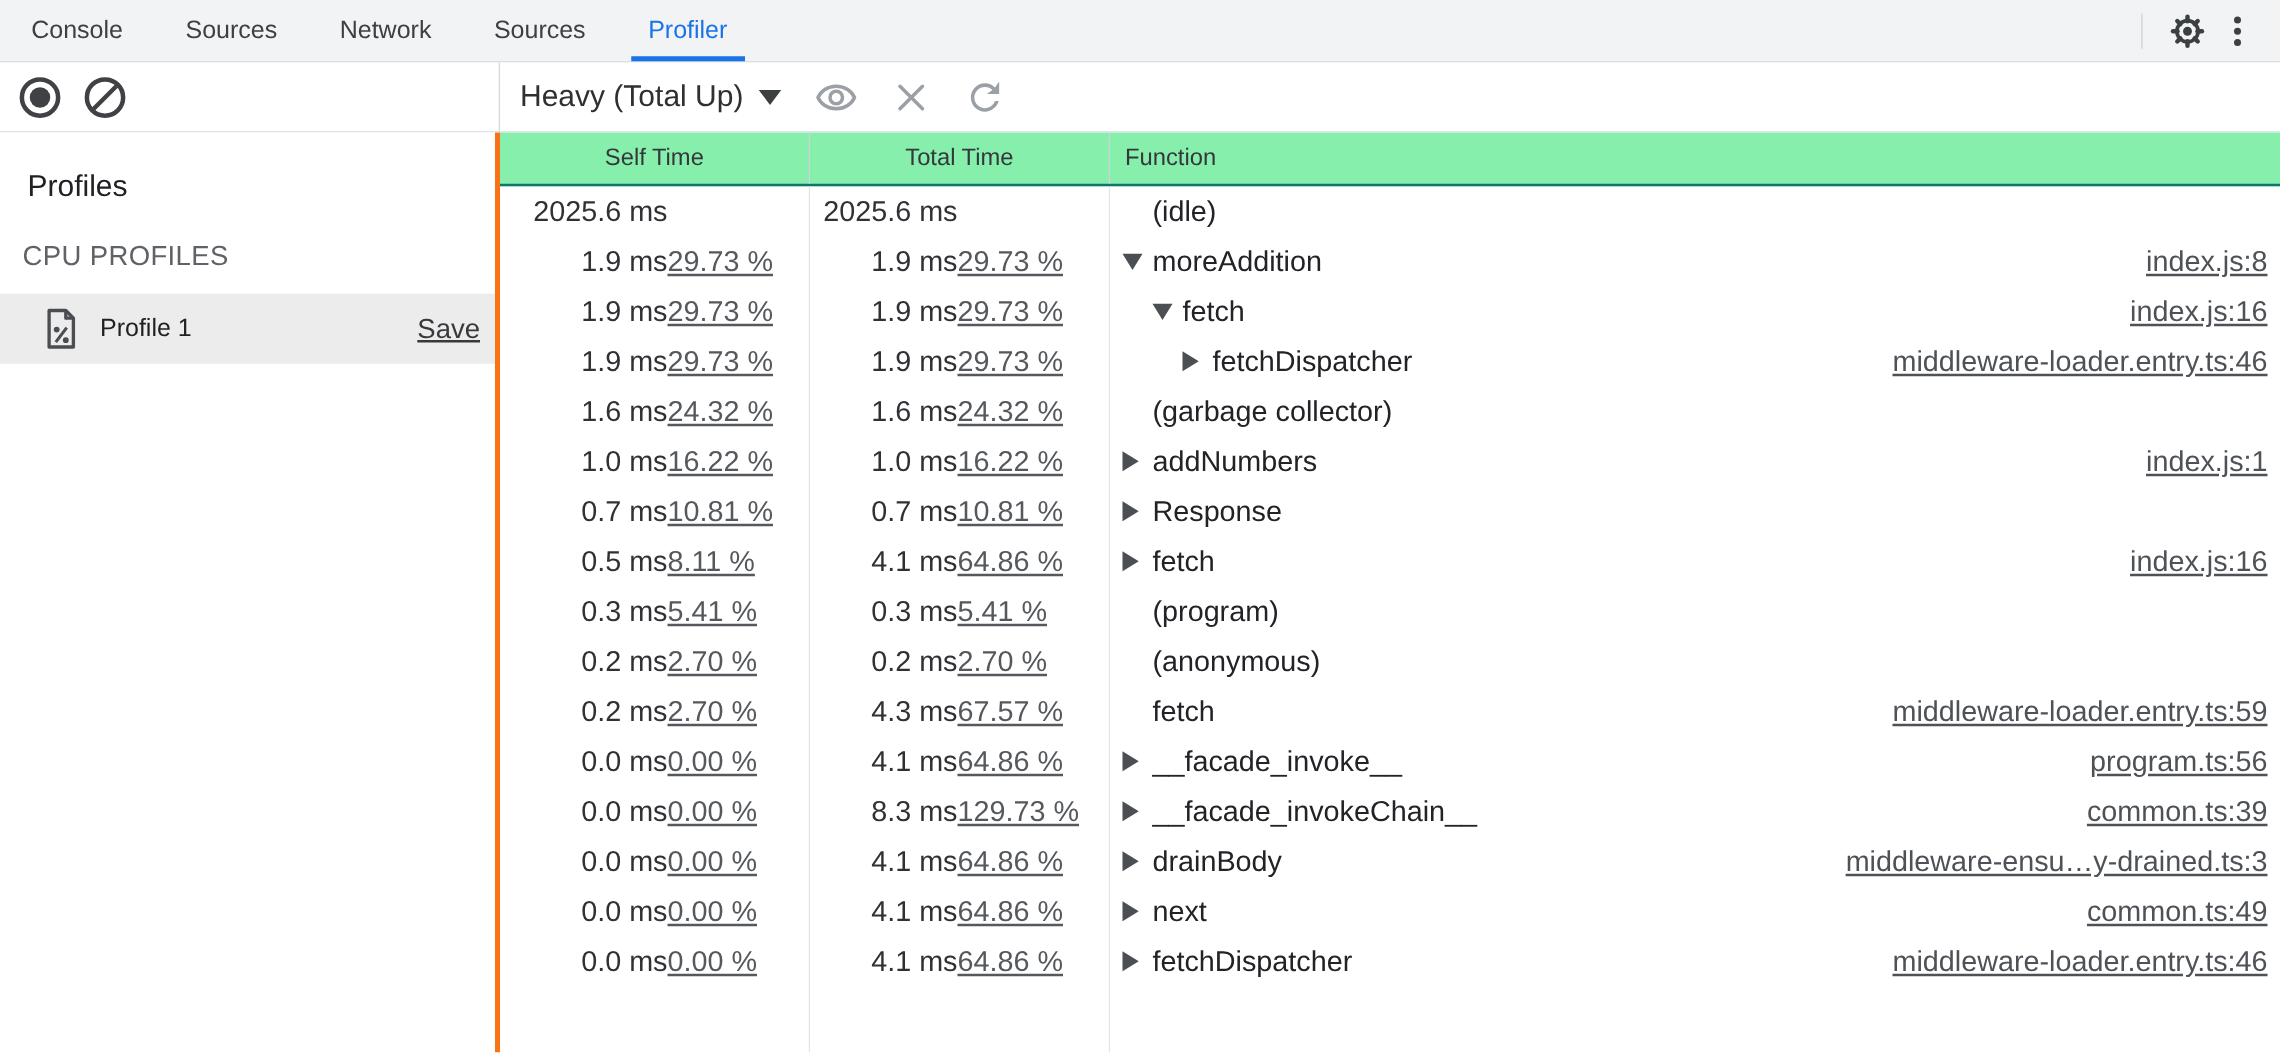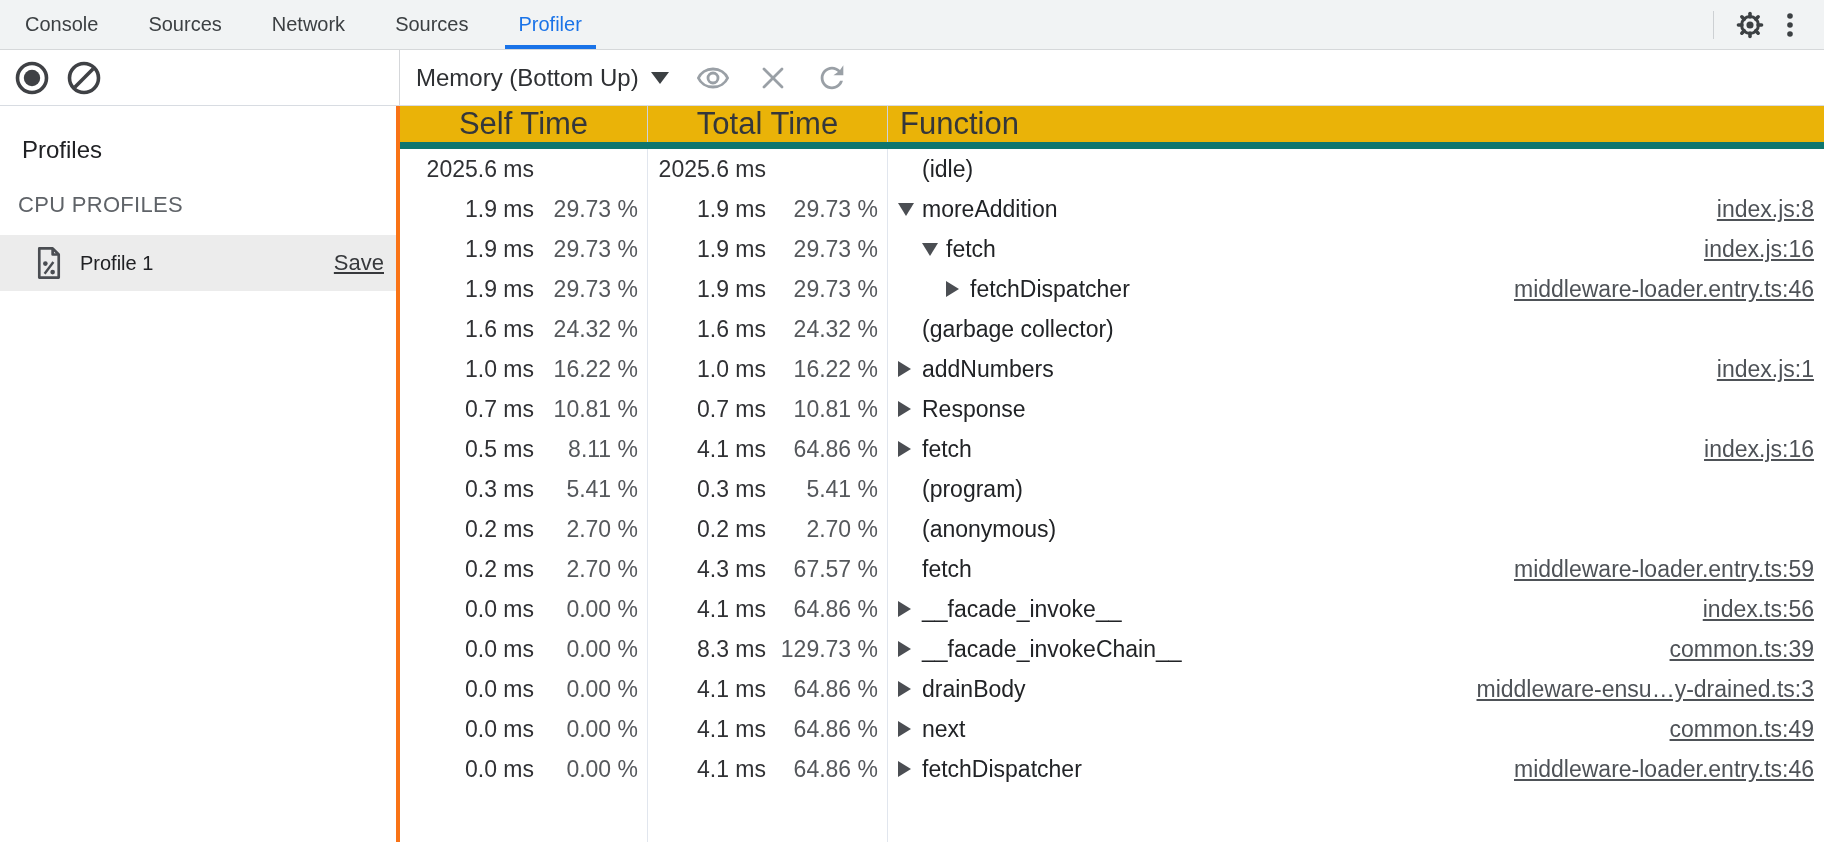--- a/index.html
+++ b/index.html
@@ -29,35 +29,35 @@
   .sidebar{width:400px;flex:none;border-right:4px solid #f97316;box-sizing:border-box;background:#fff;}
   .sidebar-title{padding:30px 0 0 22px;font-size:24px;color:#202124;}
   .sidebar-section{margin:28px 0 0 18px;font-size:22px;color:#5f6368;letter-spacing:.3px;}
   .profile-item{margin-top:17px;height:56px;background:#ececec;display:flex;align-items:center;padding-left:34px;box-sizing:border-box;}
   .profile-item .picon{margin-right:16px;display:flex;}
   .profile-name{font-size:20px;color:#202124;}
   .save-link{margin-left:auto;margin-right:12px;font-size:22px;color:#37393c;text-decoration:underline;cursor:pointer;}
 
   
   .grid{flex:1;display:flex;flex-direction:column;min-width:0;background:#fff;}
-  .gh{display:flex;height:43px;flex:none;background:#eab308;border-bottom:7px solid #0f766e;box-sizing:border-box;font-size:31px;color:#34373b;}
+  .gh{display:flex;height:43px;flex:none;background:#86efac;border-bottom:2px solid #0f766e;box-sizing:border-box;font-size:19px;color:#34373b;}
   .gh-c{box-sizing:border-box;display:flex;align-items:center;justify-content:center;border-right:1px solid #ccd3de;}
   .gh-self{width:248px;flex:none;}
   .gh-total{width:240px;flex:none;}
   .gh-fn{flex:1;justify-content:flex-start;padding-left:12px;border-right:none;}
   .grid-body{flex:1;position:relative;overflow:hidden;}
   .colline{position:absolute;top:0;bottom:0;width:1px;background:#e1e6ee;z-index:0;}
   .colline.l1{left:247px;}
   .colline.l2{left:487px;}
   .grid-row{position:relative;z-index:1;height:40px;display:flex;align-items:center;font-size:23px;}
   .c-self,.c-total{display:flex;align-items:center;box-sizing:border-box;flex:none;}
   .c-self{width:248px;}
   .c-total{width:240px;}
   .ms{flex:1;text-align:right;color:#303134;white-space:nowrap;}
-  .pct{text-align:right;padding-right:10px;color:#55585c;white-space:nowrap;}
+  .pct{text-align:left;padding-right:10px;color:#55585c;white-space:nowrap;text-decoration:underline;}
   .c-self .pct{width:104px;flex:none;}
   .c-total .pct{width:112px;flex:none;}
   .c-fn{flex:1;display:flex;align-items:center;box-sizing:border-box;min-width:0;color:#212326;}
   .exp{width:24px;flex:none;display:flex;align-items:center;}
   .exp.right::before{content:"";border-left:13px solid #4b4e53;border-top:8px solid transparent;border-bottom:8px solid transparent;}
   .exp.down::before{content:"";border-top:13px solid #4b4e53;border-left:8px solid transparent;border-right:8px solid transparent;}
   .fn-name{white-space:nowrap;}
   .filelink{margin-left:auto;padding-left:24px;padding-right:10px;color:#4e5257;text-decoration:underline;white-space:nowrap;cursor:pointer;}
   svg{display:block;}
 </style>
@@ -112,21 +112,21 @@
       </div>
       <div class="tbtn">
         <svg width="36" height="36" viewBox="0 0 36 36">
           <circle cx="18" cy="18" r="14.5" fill="none" stroke="#3f4145" stroke-width="3.6"></circle>
           <line x1="8.8" y1="27.2" x2="27.2" y2="8.8" stroke="#3f4145" stroke-width="3.6"></line>
         </svg>
       </div>
     </div>
     <div class="toolbar-main">
       <div class="select">
-        <span>Memory (Bottom Up)</span>
+        <span>Heavy (Total Up)</span>
         <span class="caret"></span>
       </div>
       <div class="tbtn">
         <svg width="36" height="36" viewBox="0 0 36 36">
           <path d="M18 9 C11 9 5.6 13 3.4 18 C5.6 23 11 27 18 27 C25 27 30.4 23 32.6 18 C30.4 13 25 9 18 9 Z" fill="none" stroke="#9aa0a6" stroke-width="2.8"></path>
           <circle cx="18" cy="18" r="5" fill="none" stroke="#9aa0a6" stroke-width="2.8"></circle>
         </svg>
       </div>
       <div class="tbtn">
         <svg width="32" height="32" viewBox="0 0 32 32">
@@ -338,21 +338,21 @@
               <span class="ms">0.0 ms</span>
               <span class="pct">0.00 %</span>
             </div>
             <div class="c-total">
               <span class="ms">4.1 ms</span>
               <span class="pct">64.86 %</span>
             </div>
             <div class="c-fn" style="padding-left: 10px;">
               <span class="exp right"></span>
               <span class="fn-name">__facade_invoke__</span>
-              <span class="filelink">index.ts:56</span>
+              <span class="filelink">program.ts:56</span>
             </div>
           </div>
           <div class="grid-row">
             <div class="c-self">
               <span class="ms">0.0 ms</span>
               <span class="pct">0.00 %</span>
             </div>
             <div class="c-total">
               <span class="ms">8.3 ms</span>
               <span class="pct">129.73 %</span>

